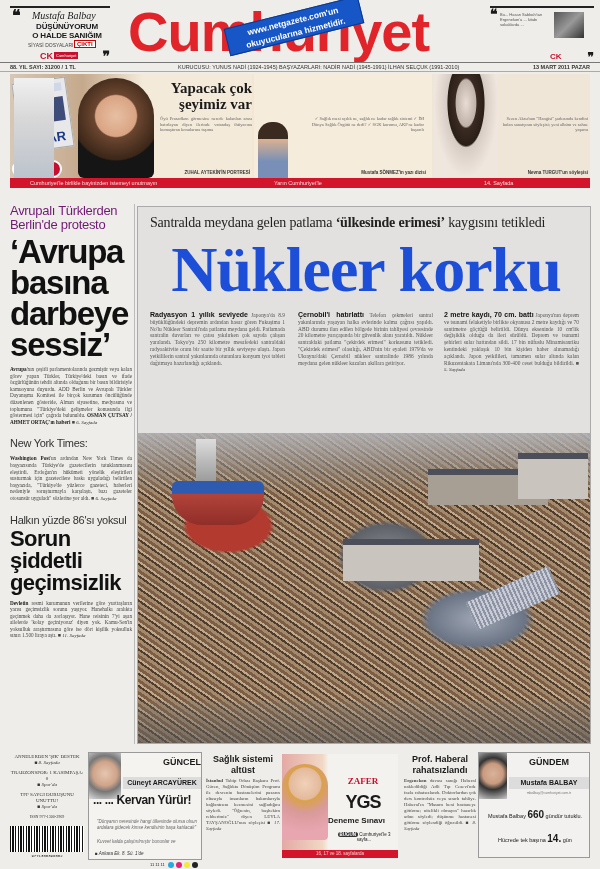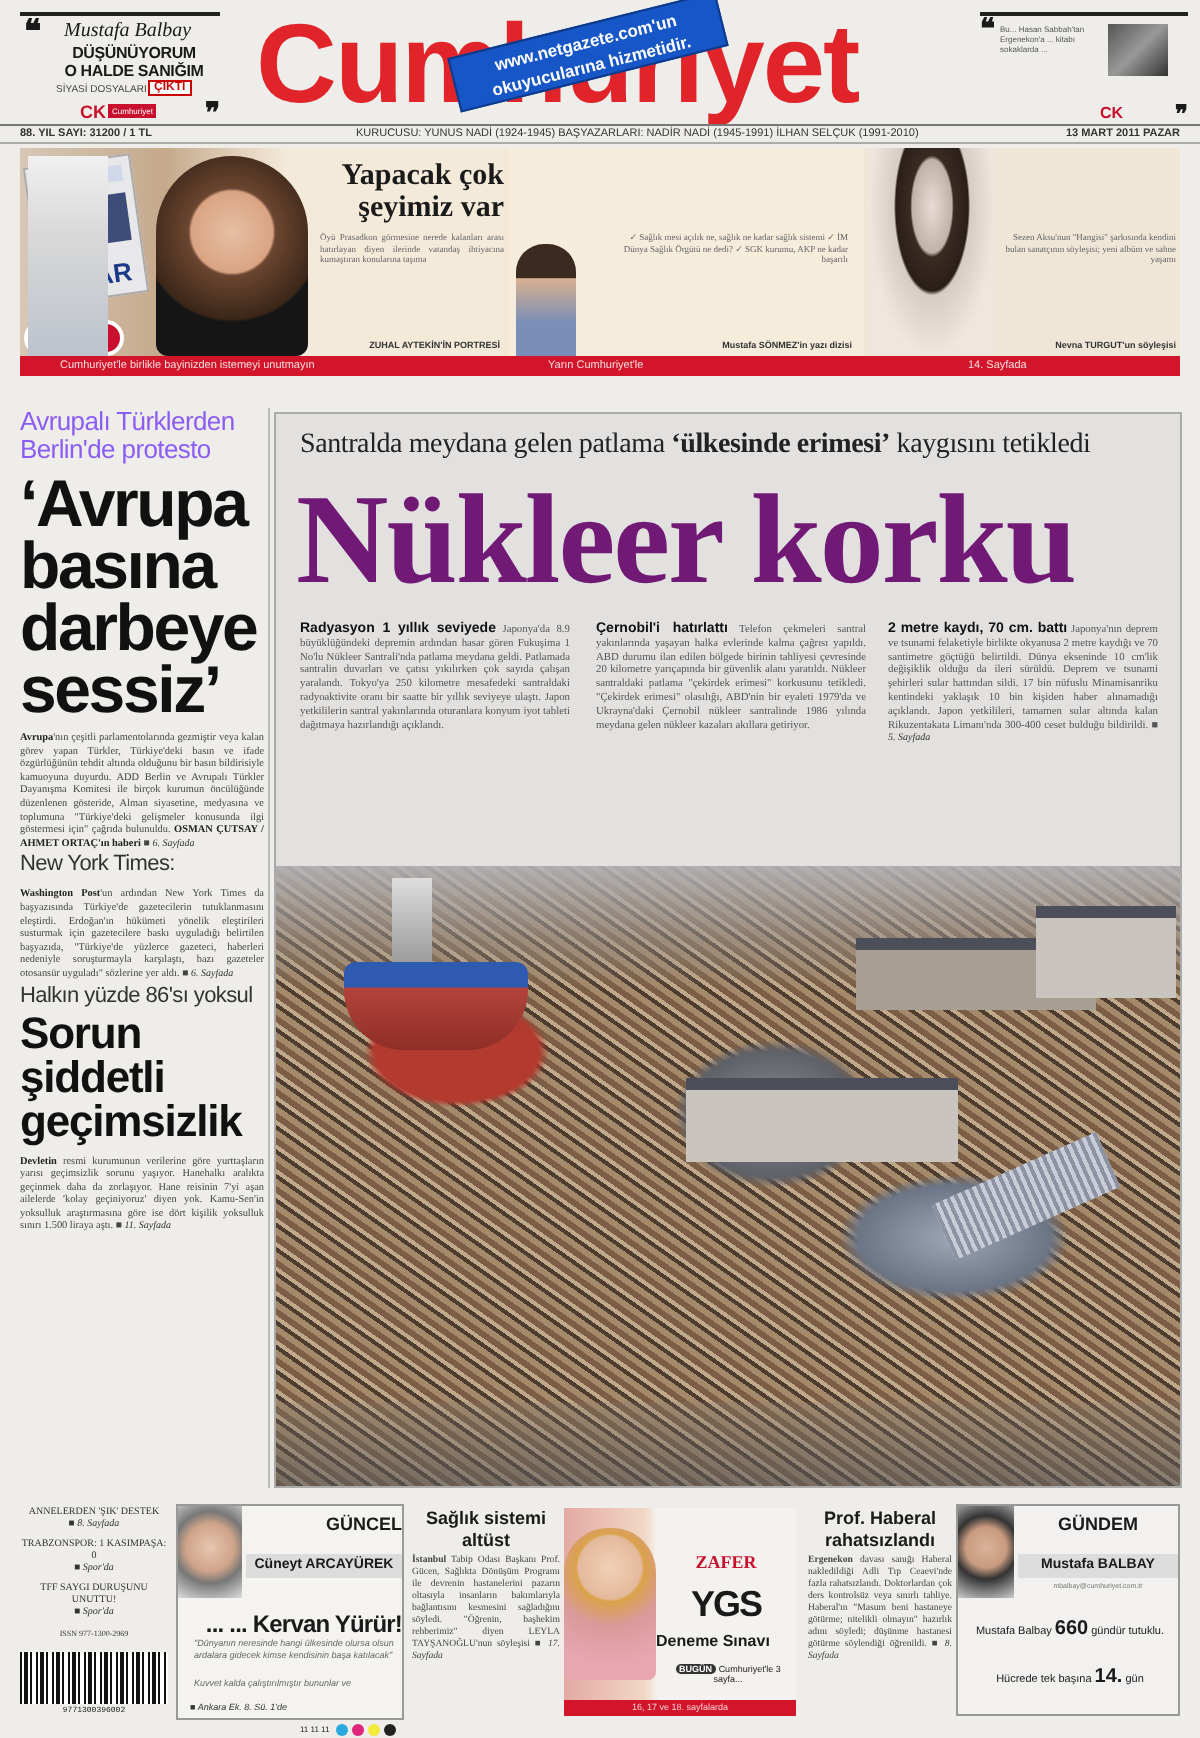--- a/index.html
+++ b/index.html
@@ -58,34 +58,34 @@
 .promo .face3{position:absolute;left:424px;top:0;width:64px;height:104px;background:radial-gradient(ellipse at 50% 28%,#e8dcd4 0,#bfb2a8 22%,#3a2b22 24%,#2a1f18 40%,#d7ccc4 42%,#efe6dd 70%)}
 .promo .h3{left:480px;top:6px;width:100px}
 .promo .t3{position:absolute;left:490px;top:42px;width:88px;font:4.5px "Liberation Serif",serif;color:#666;line-height:5.5px;text-align:right}
 .promo .a3{position:absolute;left:490px;top:96px;width:88px;font:bold 4.5px "Liberation Sans",sans-serif;color:#333;text-align:right}
 .promo .bar{position:absolute;left:0;top:104px;width:580px;height:10px;background:#d3152b;color:#f7dcdc;font:5.5px "Liberation Sans",sans-serif;line-height:10px}
 .promo .bar span{position:absolute}
 .promo .b1{left:20px}.promo .b2{left:264px}.promo .b3{left:474px}
 
 
 .leftcol{position:absolute;left:10px;top:204px;width:122px}
-.kicker{font:13px "Liberation Sans",sans-serif;color:#8b5cf6;line-height:14px;letter-spacing:-.3px}
+.kicker{font:13px "Liberation Sans",sans-serif;color:#701a75;line-height:14px;letter-spacing:-.3px}
 .hl-big{font:bold 33px "Liberation Sans",sans-serif;line-height:31px;letter-spacing:-1.2px;color:#111;margin-top:4px}
 .body-txt{font:5.2px "Liberation Serif",serif;color:#444;line-height:6.6px;text-align:justify;margin-top:6px}
 .body-txt b{color:#222}
 .ref{font:italic 5px "Liberation Serif",serif;color:#333}
-.kicker2{font:11px "Liberation Sans",sans-serif;color:#333;margin-top:1px;letter-spacing:-.3px}
+.kicker2{font:11px "Liberation Sans",sans-serif;color:#333;margin-top:12px;letter-spacing:-.3px}
 .hl-mid{font:bold 22px "Liberation Sans",sans-serif;line-height:22px;letter-spacing:-.6px;color:#111;margin-top:2px}
 .vsep{position:absolute;left:134px;top:204px;width:1px;height:540px;background:#bbb}
 
 
 .main{position:absolute;left:137px;top:206px;width:454px;height:538px;border:1px solid #aaa;background:#e3e1df;overflow:hidden}
 .main .deck{position:absolute;left:12px;top:8px;width:430px;font:14px "Liberation Serif",serif;color:#222;letter-spacing:-.2px;white-space:nowrap}
 .main .deck b{font-weight:bold}
-.main .headline{position:absolute;left:10px;top:28px;width:436px;font:bold 64px "Liberation Serif",serif;color:#701a75;letter-spacing:-1px;line-height:70px;text-align:left;white-space:nowrap}
+.main .headline{position:absolute;left:10px;top:28px;width:436px;font:bold 64px "Liberation Serif",serif;color:#1d4ed8;letter-spacing:-1px;line-height:70px;text-align:center;white-space:nowrap}
 .cols{position:absolute;left:12px;top:104px;width:430px}
 .col{position:absolute;top:0;width:135px;font:5.4px "Liberation Serif",serif;color:#555;line-height:6.8px;text-align:justify}
 .col .lead{font:bold 7px "Liberation Sans",sans-serif;color:#111}
 .c1{left:0}.c2{left:148px}.c3{left:294px}
 .photo{position:absolute;left:0;top:226px;width:452px;height:310px;background:
  linear-gradient(180deg,rgba(180,180,184,.9) 0,rgba(150,145,140,.5) 12%,transparent 20%),
  radial-gradient(ellipse at 20% 30%,#b33a2e 0,#b33a2e 8%,transparent 9%),
  radial-gradient(ellipse at 55% 40%,#8d8f96 0,#5f6168 12%,transparent 14%),
  radial-gradient(ellipse at 75% 60%,#9fa7b6 0,#6c7585 10%,transparent 12%),
  repeating-linear-gradient(35deg,#7b5e45 0 3px,#a4896b 3px 6px,#4e3c2e 6px 8px,#c0a88a 8px 10px),
@@ -102,21 +102,21 @@
 
 .bottom{position:absolute;left:0;top:750px;width:600px;height:119px}
 .bl{position:absolute;left:10px;top:4px;width:74px;font:5px "Liberation Serif",serif;text-align:center;color:#333;line-height:6px}
 .bl .it{margin-bottom:4px}
 .barcode{position:absolute;left:10px;top:76px;width:74px;height:26px;background:repeating-linear-gradient(90deg,#111 0 1px,#fff 1px 2px,#111 2px 4px,#fff 4px 5px,#111 5px 6px,#fff 6px 8px)}
 .isbn{position:absolute;left:10px;top:104px;width:74px;font:4px "Liberation Mono",monospace;text-align:center}
 .guncel{position:absolute;left:88px;top:2px;width:114px;height:108px;border:1px solid #999;background:#f4f3f0}
 .guncel .pic{position:absolute;left:0;top:0;width:32px;height:46px;background:radial-gradient(circle at 50% 45%,#e6c6b0 0,#cfa48a 40%,#777 60%,#ddd)}
 .guncel .t{position:absolute;left:34px;top:4px;width:78px;text-align:right;font:bold 9px "Liberation Sans",sans-serif}
 .guncel .n{position:absolute;left:34px;top:24px;width:78px;height:12px;background:#dcdcdc;text-align:center;font:bold 7px "Liberation Sans",sans-serif;line-height:12px}
-.guncel .hl{position:absolute;left:4px;top:52px;width:108px;font:bold 12px "Liberation Sans",sans-serif;text-align:right;letter-spacing:-.4px}
+.guncel .hl{position:absolute;left:4px;top:40px;width:108px;font:bold 12px "Liberation Sans",sans-serif;text-align:left;letter-spacing:-.4px}
 .guncel .s{position:absolute;left:8px;top:66px;width:100px;font:italic 4.5px "Liberation Sans",sans-serif;color:#666;line-height:5.5px}
 .guncel .s2{position:absolute;left:8px;top:86px;width:100px;font:italic 4.5px "Liberation Sans",sans-serif;color:#666}
 .guncel .r{position:absolute;left:6px;top:98px;font:italic 4.5px "Liberation Sans",sans-serif;color:#333}
 .saglik{position:absolute;left:206px;top:4px;width:74px}
 .saglik .hl{font:bold 9px "Liberation Sans",sans-serif;text-align:center;line-height:11px}
 .saglik .b{font:4.8px "Liberation Serif",serif;color:#444;line-height:6px;text-align:justify;margin-top:2px}
 .ygs{position:absolute;left:282px;top:4px;width:116px;height:104px;background:linear-gradient(90deg,#e4a9a4 0,#f1d8c5 35%,#f4f2ef 40%)}
 .ygs .girl{position:absolute;left:0;top:10px;width:46px;height:76px;border-radius:22px 22px 4px 4px;background:radial-gradient(circle at 50% 26%,#f0d1b8 0,#e4b99b 26%,#d9a24a 28%,#d99a9a 48%,#e8a6b1 80%)}
 .ygs .zafer{position:absolute;left:58px;top:22px;width:46px;text-align:center;font:bold 9px "Liberation Serif",serif;color:#c8102e}
 .ygs .y{position:absolute;left:50px;top:38px;width:62px;text-align:center;font:bold 18px "Liberation Sans",sans-serif;letter-spacing:-1px}

